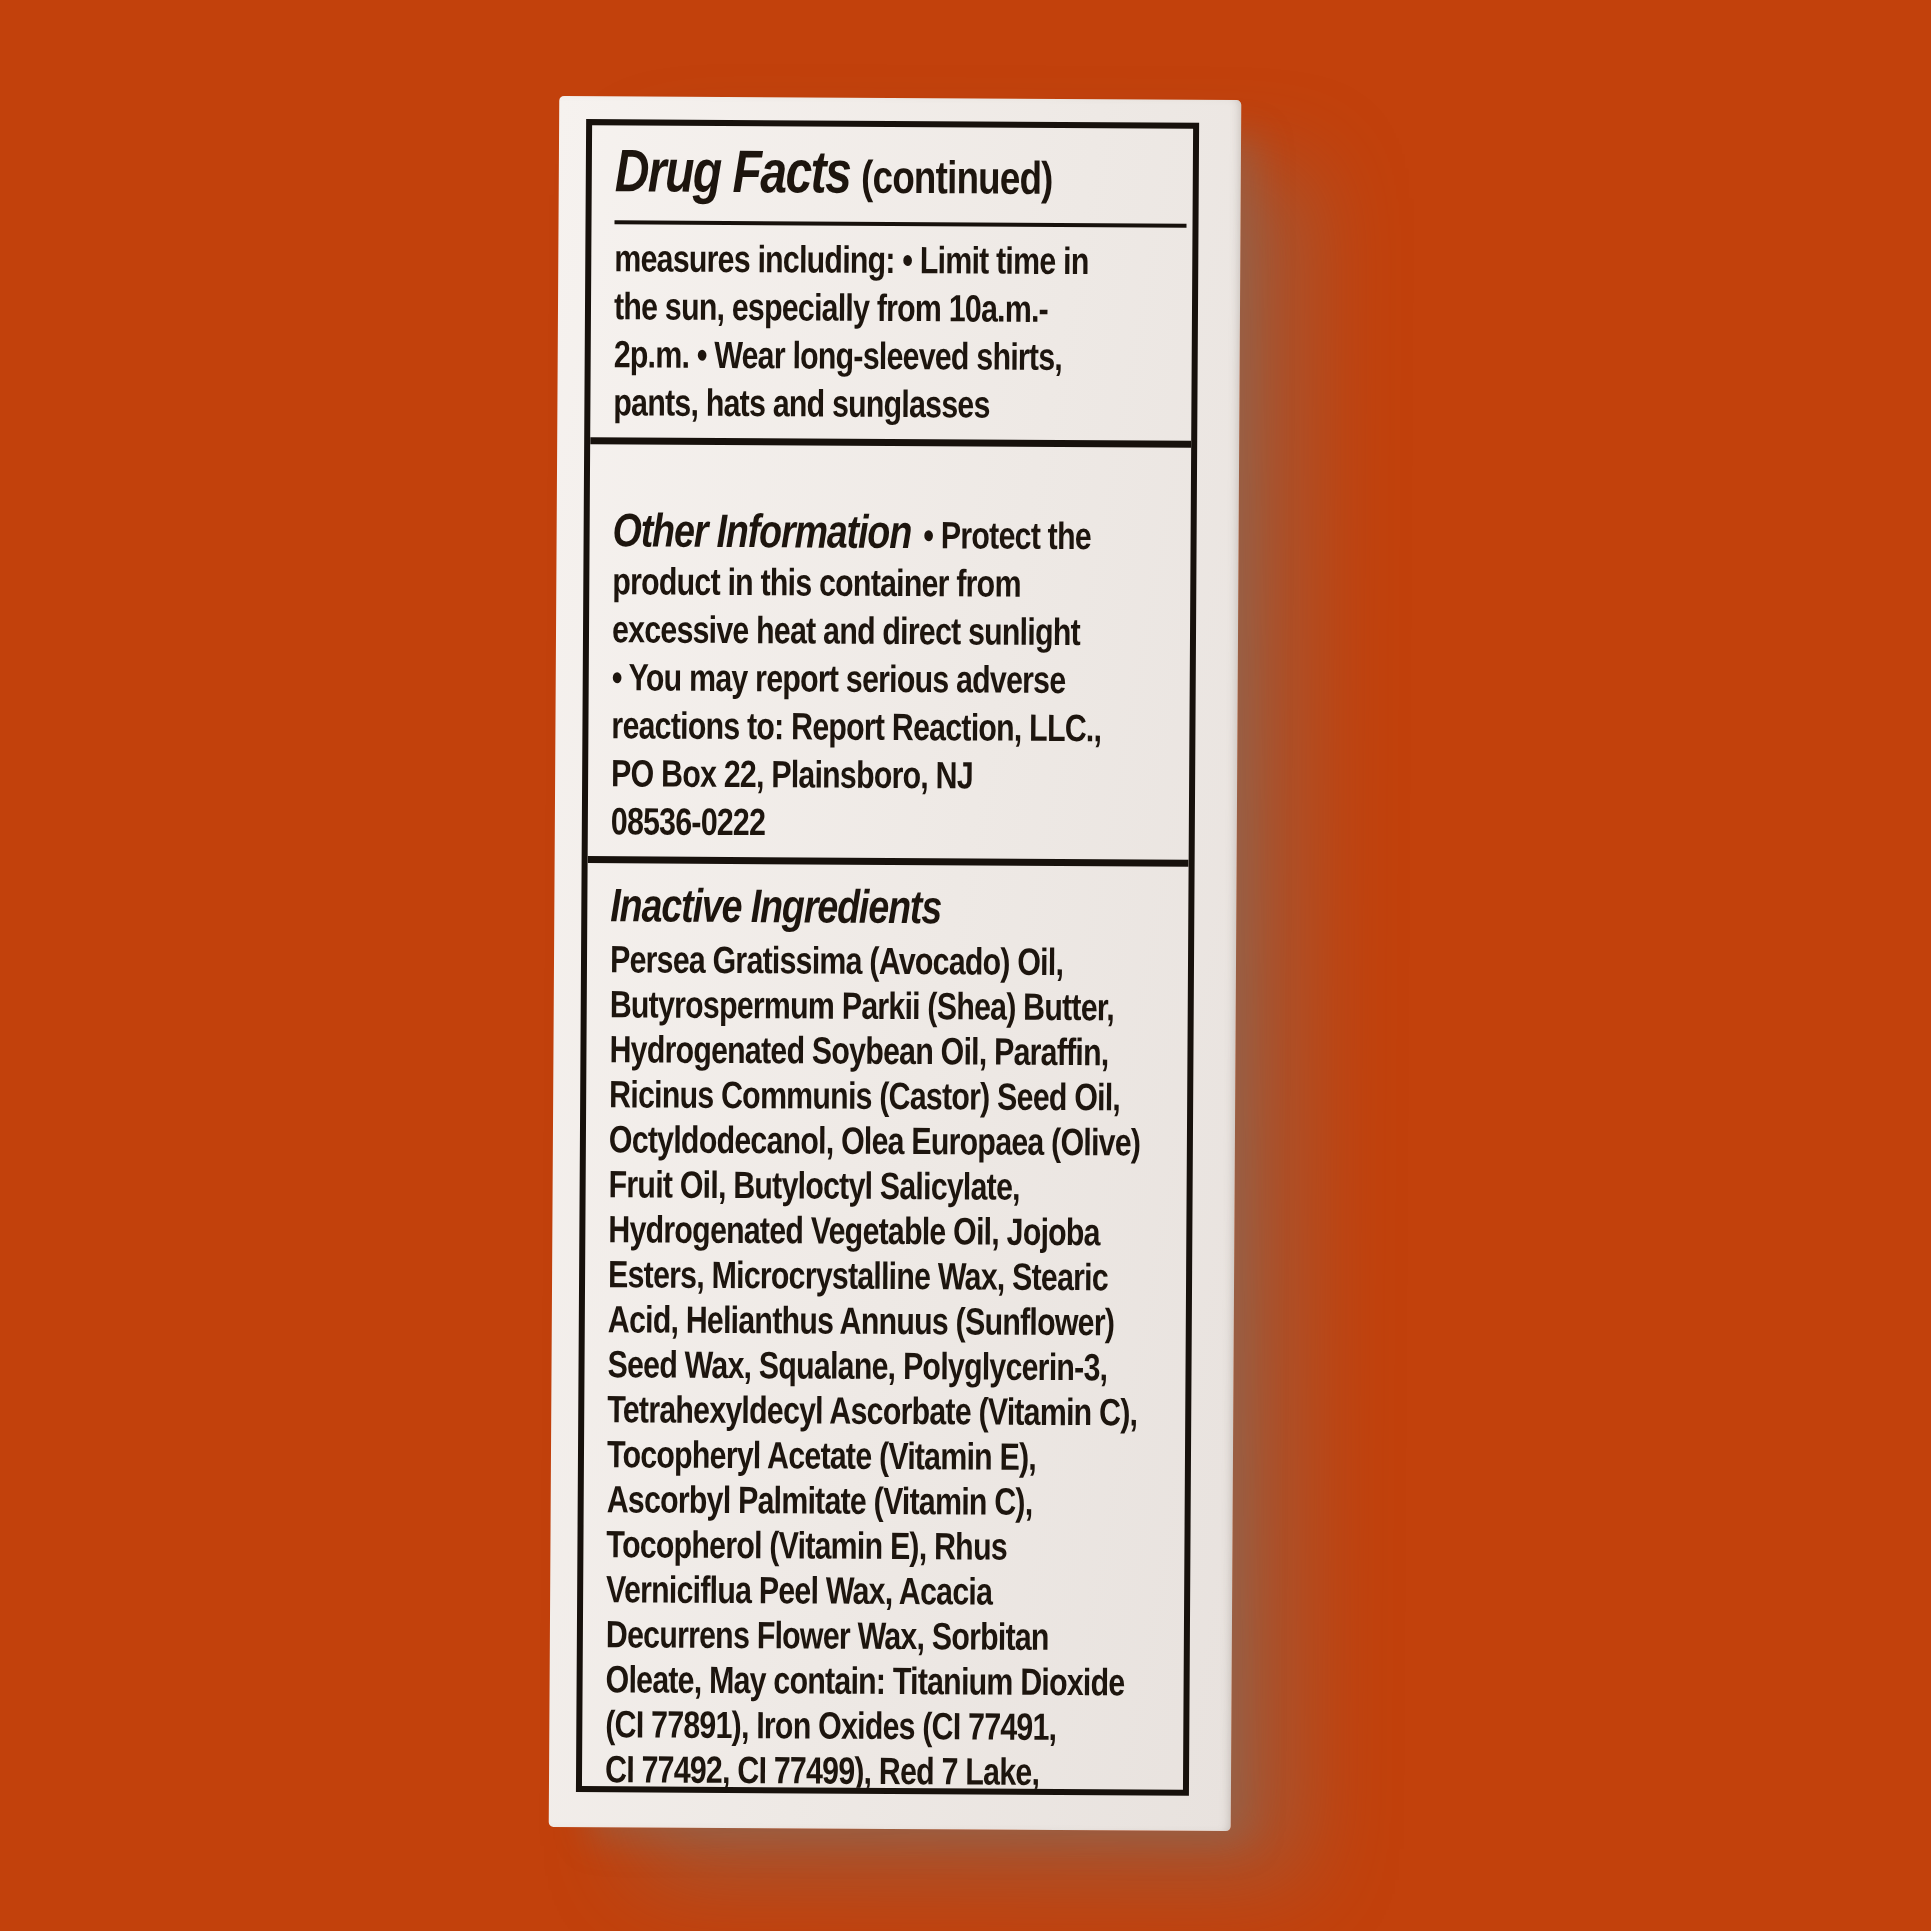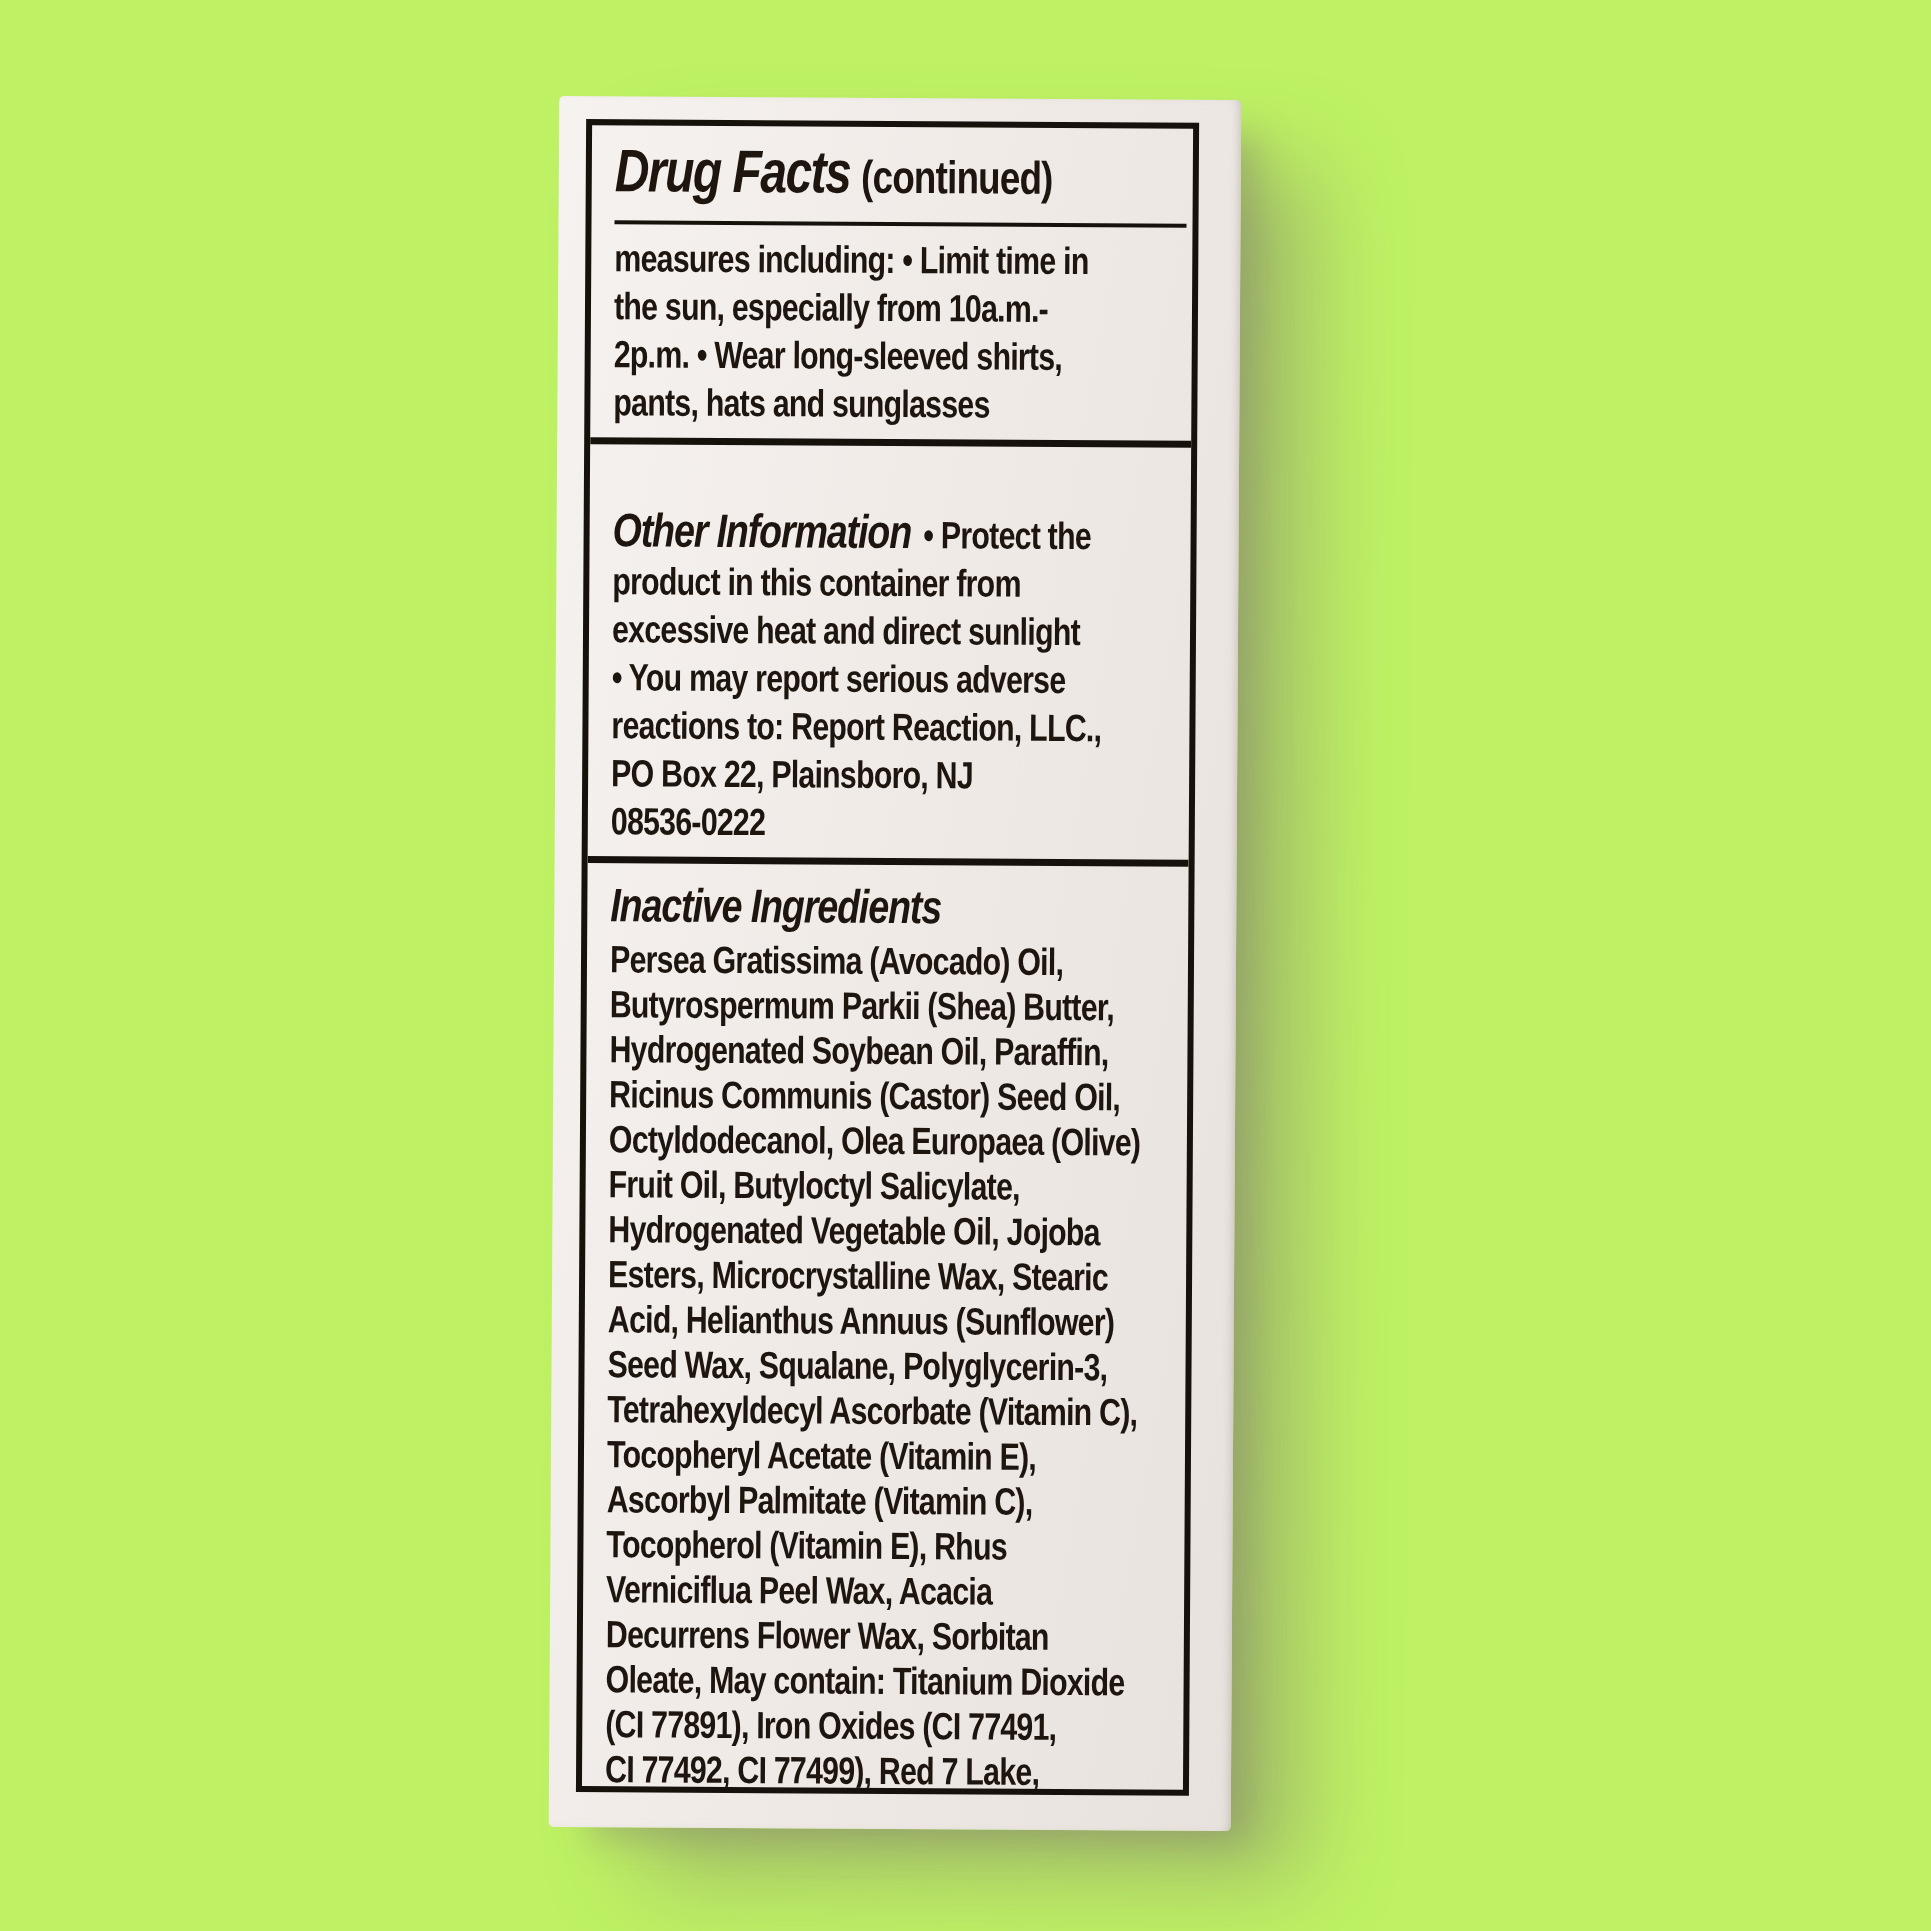--- a/index.html
+++ b/index.html
@@ -1,19 +1,19 @@
 <!DOCTYPE html>
 <html><head>
 <meta charset="utf-8">
 <style>
   html,body{margin:0;padding:0;background:#ffffff;}
   .stage{
     position:relative;
     width:1931px;height:1931px;
-    background:#bef264;
+    background:#c2410c;
     overflow:hidden;
     font-family:"Liberation Sans","DejaVu Sans",sans-serif;
   }
   .box{
     position:absolute;
     left:554px;top:98px;
     width:682px;height:1731px;
     background:linear-gradient(100deg,#f6f2ef 0%,#eee9e5 55%,#e8e2de 100%);
     border-radius:4.8px;
     transform:rotate(0.35deg);

